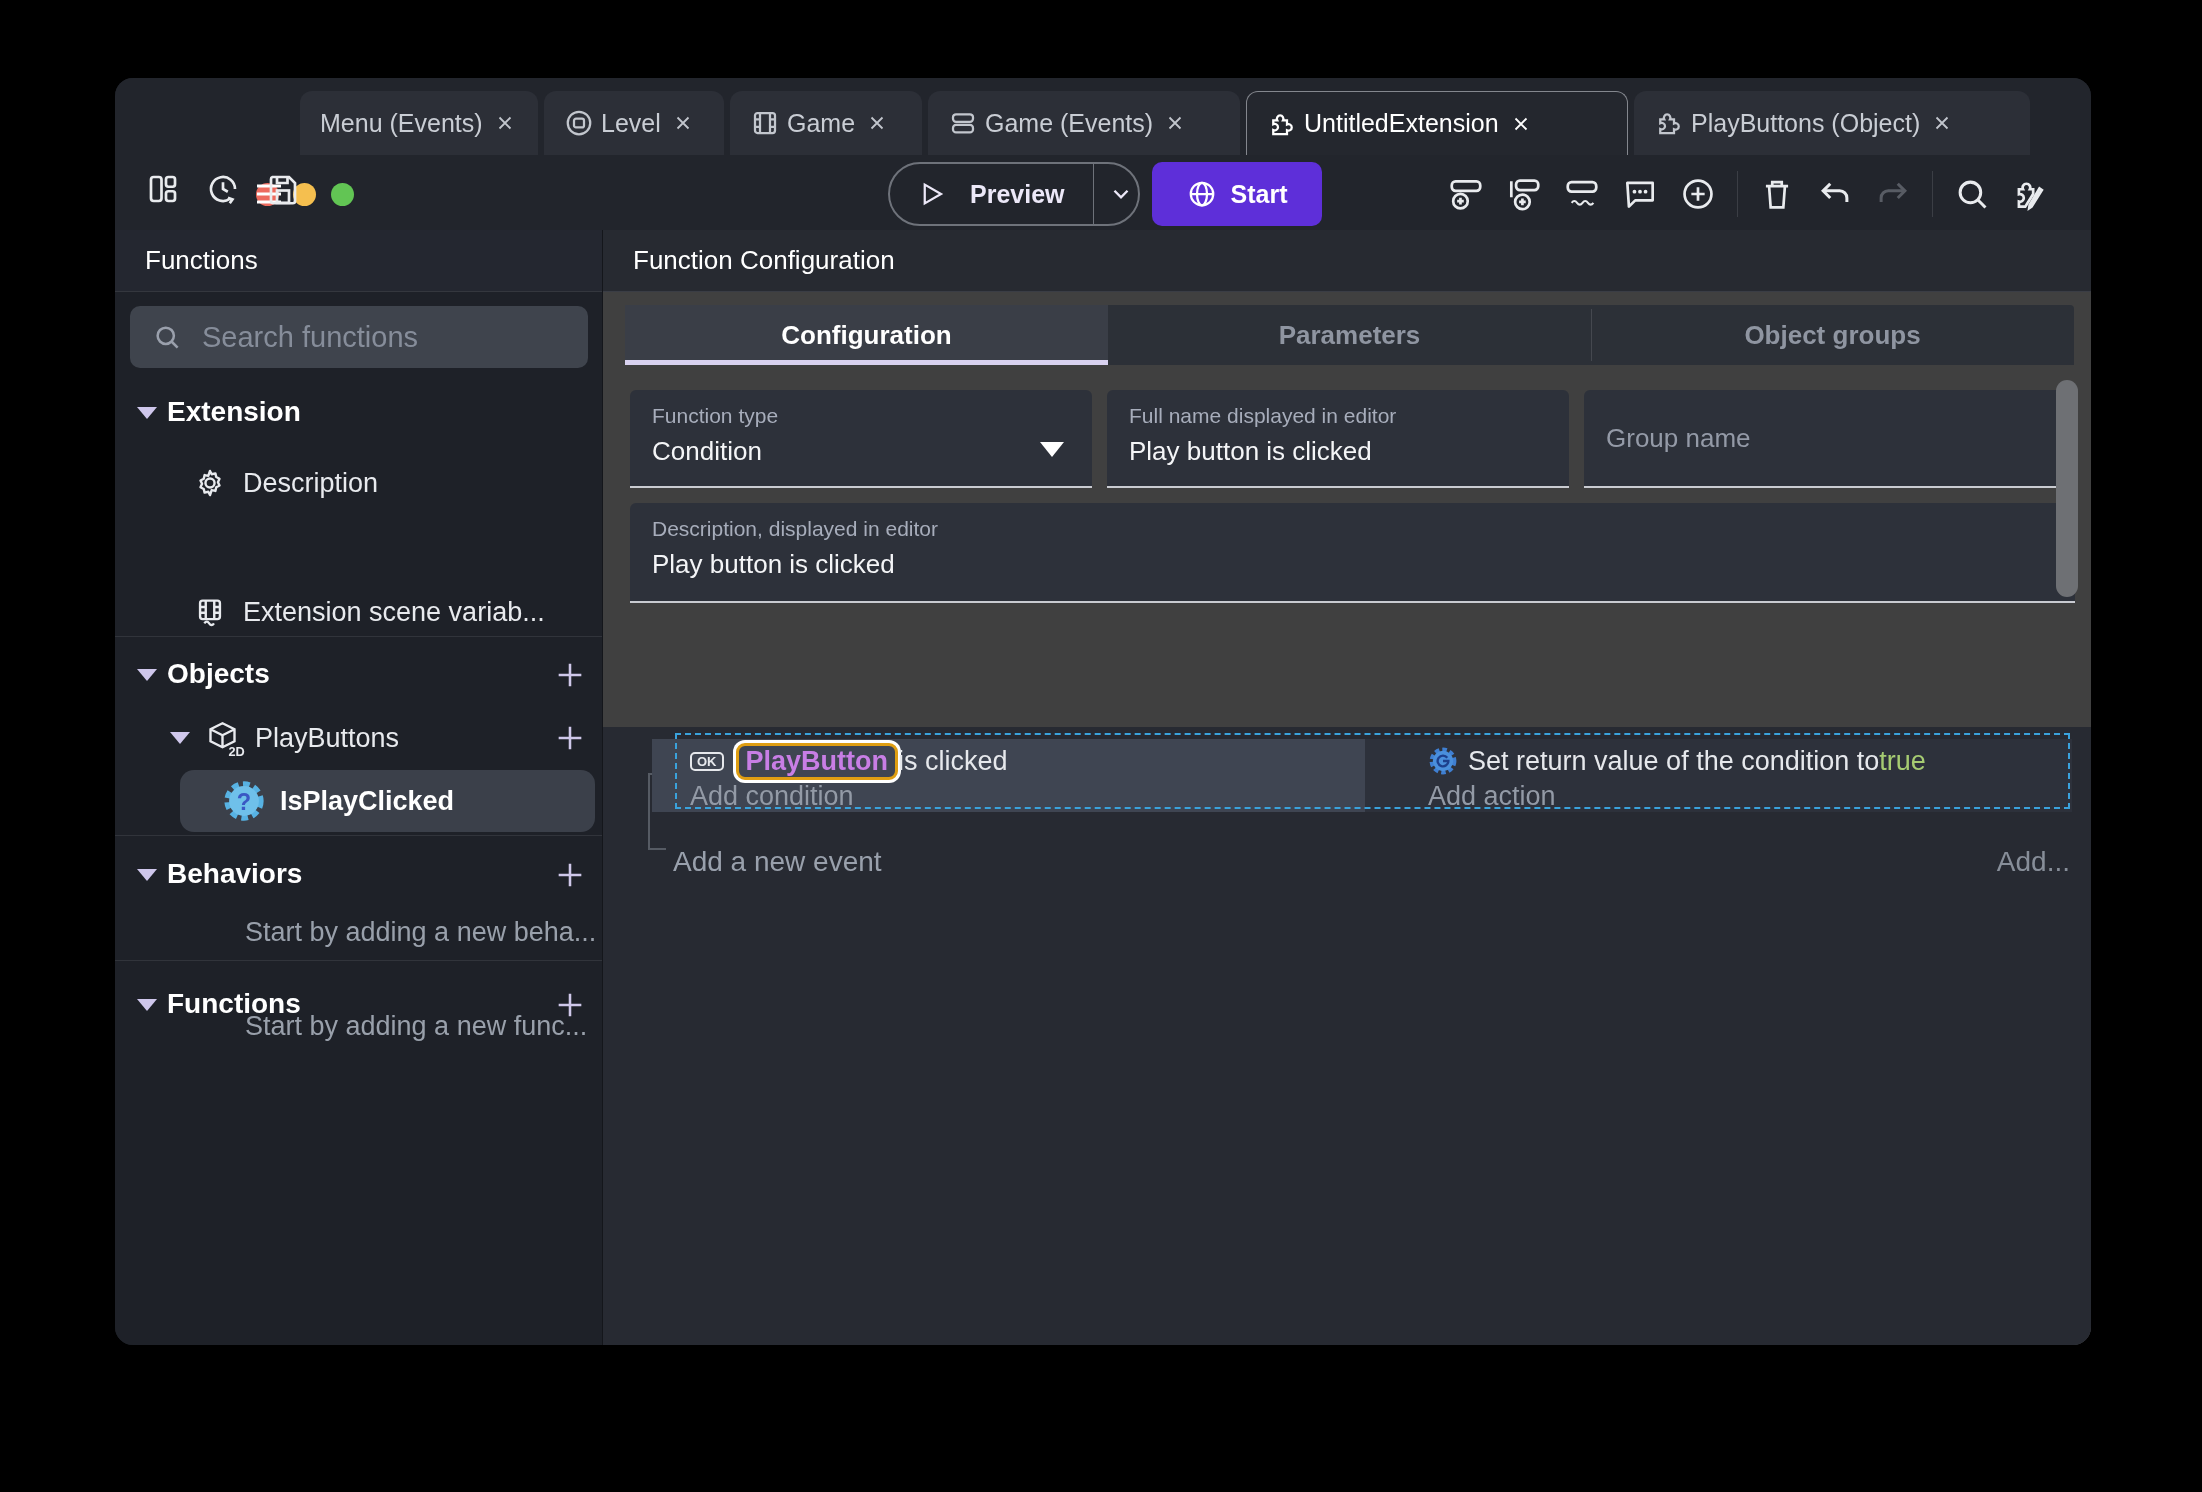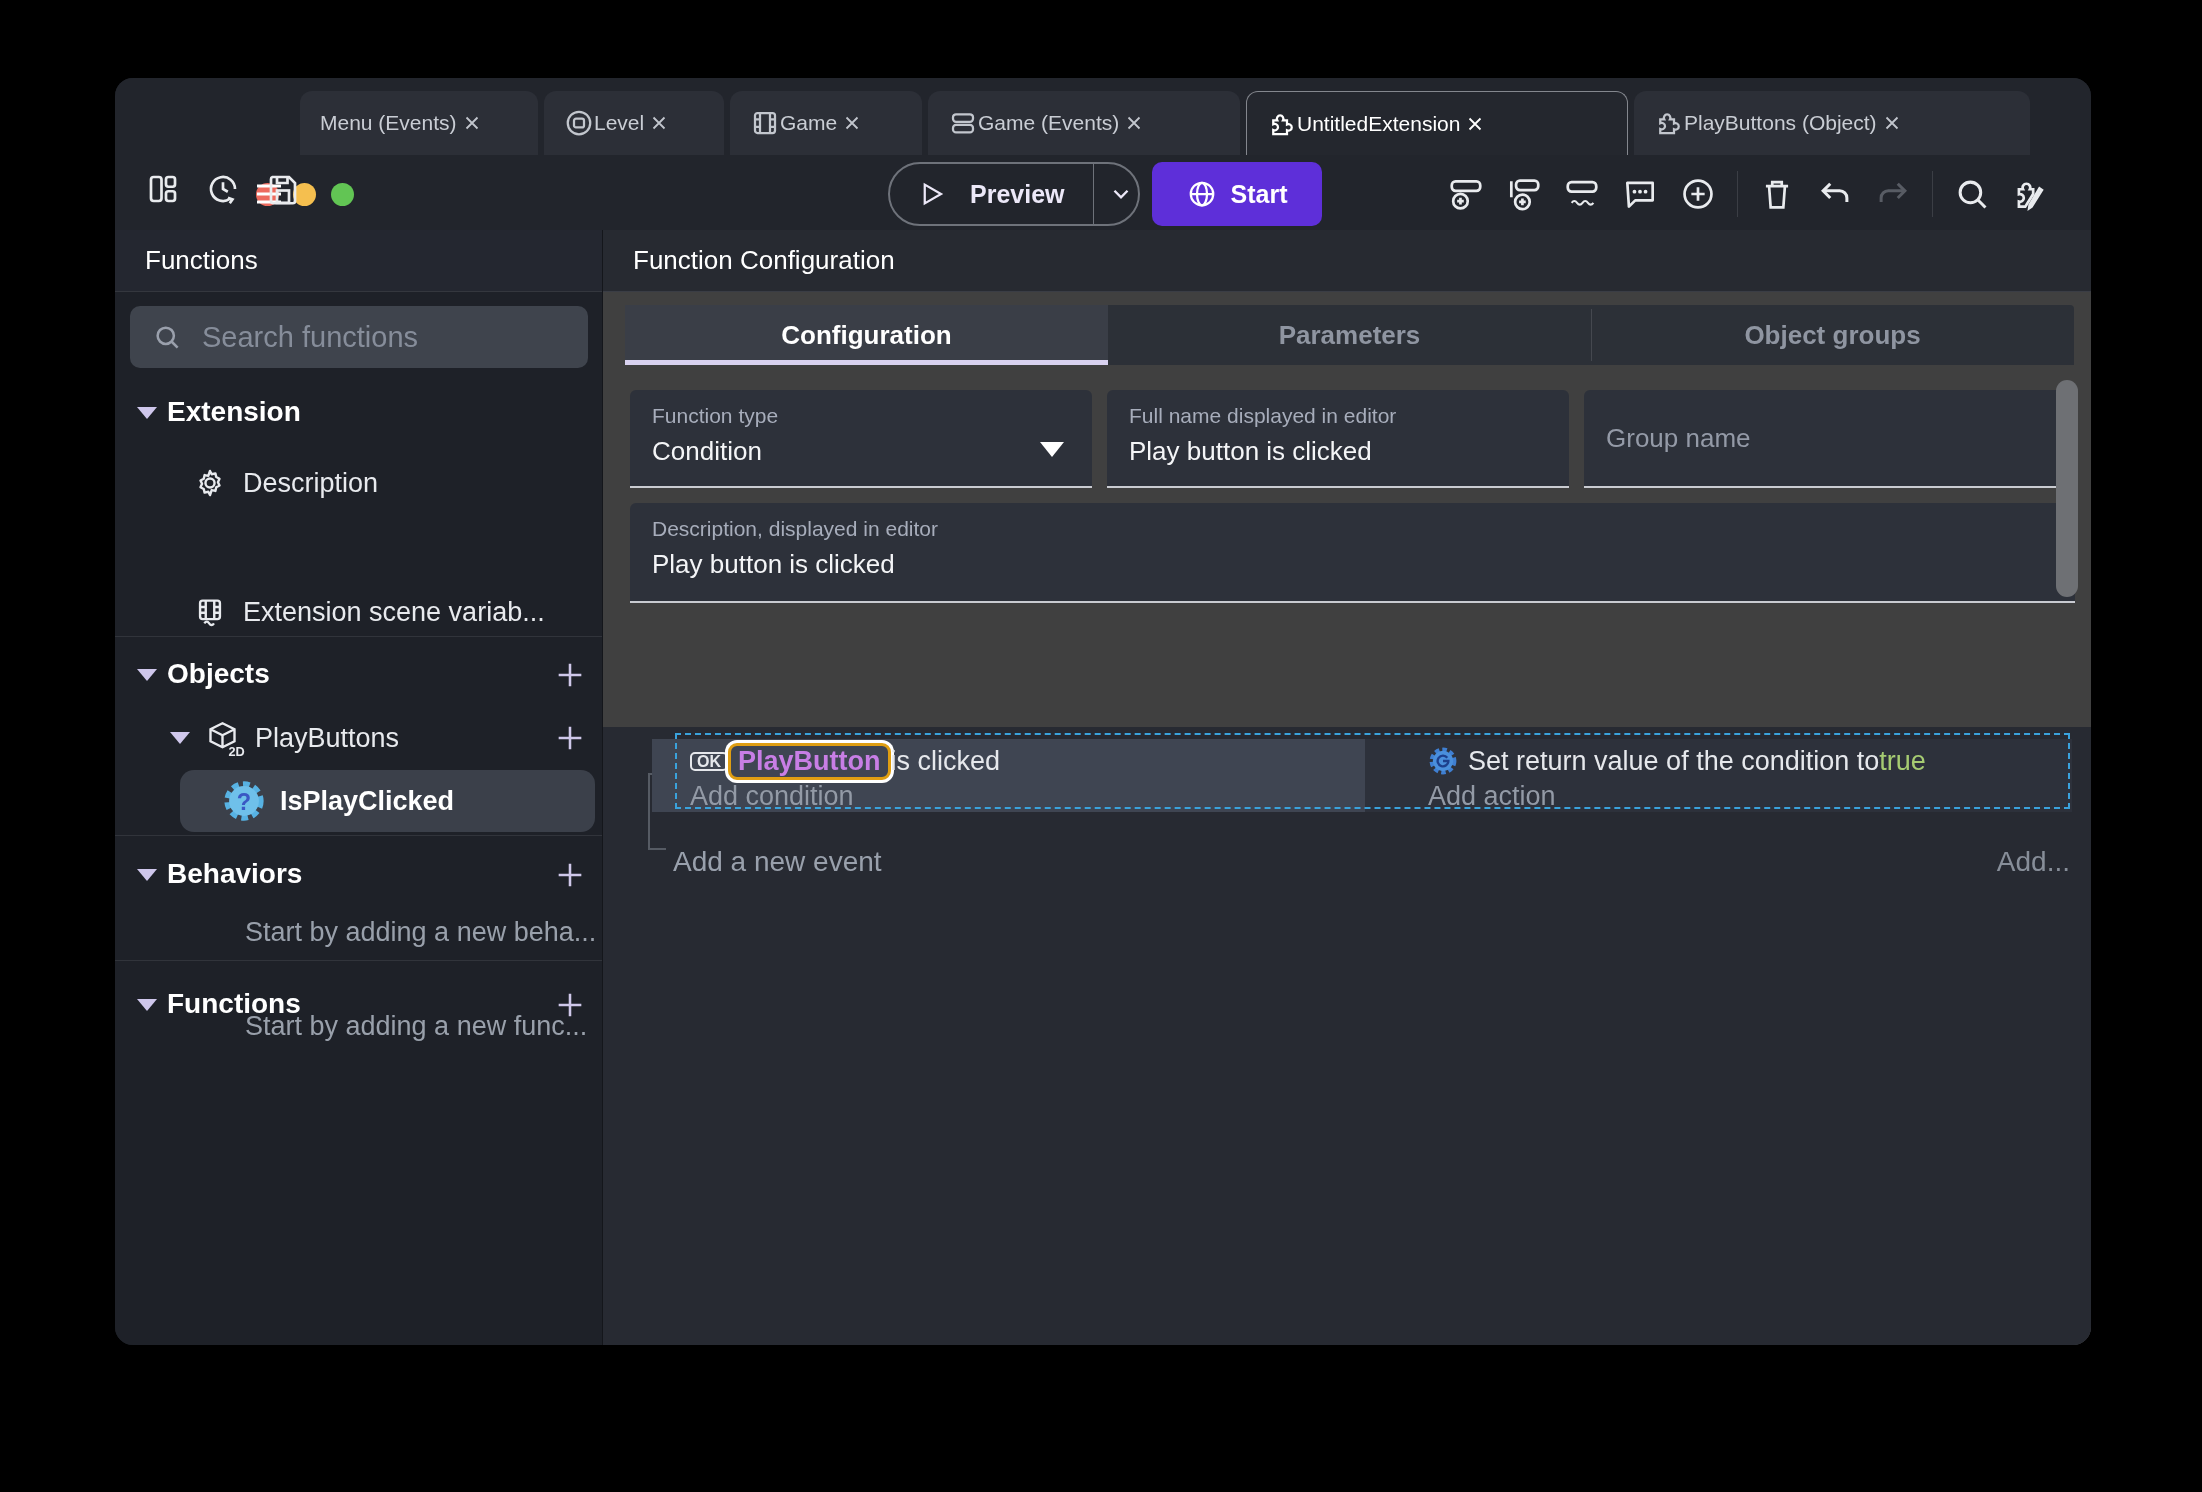--- a/index.html
+++ b/index.html
@@ -7,21 +7,21 @@
   .window{position:absolute;left:115px;top:78px;width:1976px;height:1267px;background:#1e2128;border-radius:18px;overflow:hidden;}
 
   
   .topbar{position:absolute;left:0;top:0;width:100%;height:152px;background:#22252c;}
   .traffic{position:absolute;top:105px;width:23px;height:23px;border-radius:50%;}
   .t-red{left:141px;background:#ed6a5e;}
   .t-yellow{left:178px;background:#f5bf4f;}
   .t-green{left:216px;background:#62c554;}
   .hamburger{position:absolute;left:135px;top:100px;width:38px;height:32px;color:#fff;}
   .tabs{position:absolute;left:185px;bottom:75px;height:64px;display:flex;gap:6px;}
-  .tab{height:64px;background:#2c2f37;border-radius:12px 12px 0 0;display:flex;align-items:center;gap:0;padding:0 20px;box-sizing:border-box;color:#c9cdd4;font-size:21px;white-space:nowrap;}
+  .tab{height:64px;background:#2c2f37;border-radius:12px 12px 0 0;display:flex;align-items:center;gap:7px;padding:0 20px;box-sizing:border-box;color:#c9cdd4;font-size:25px;white-space:nowrap;}
   .tab .ticon{width:30px;height:30px;flex:0 0 auto;color:#c2c6cd;}
   .tab .tclose{width:22px;height:22px;color:#c2c6cd;margin-left:4px;flex:0 0 auto;}
   .tab.active{background:#24272e;border:1px solid #84878e;border-bottom:none;color:#fff;}
   .tab.active .ticon,.tab.active .tclose{color:#fff;}
 
   
   .toolbtn{position:absolute;top:93px;width:36px;height:36px;color:#e9ebee;}
   .preview{position:absolute;left:773px;top:84px;width:252px;height:64px;border:2px solid #6e727a;border-radius:34px;box-sizing:border-box;display:flex;align-items:center;color:#ece8f8;}
   .preview .pplay{width:30px;height:30px;margin-left:26px;}
   .preview .plabel{font-size:25px;font-weight:bold;margin-left:24px;}
@@ -77,21 +77,21 @@
   .field input::placeholder{color:#949aa7;}
   .scrollbar{position:absolute;left:1453px;top:150px;width:22px;height:217px;background:#6e7074;border-radius:11px;}
 
   
   .ev-row{position:absolute;left:49px;top:509px;width:1420px;height:73px;}
   .ev-cond{position:absolute;left:0;top:0;width:713px;height:100%;background:#3f4552;}
   .ev-act{position:absolute;left:713px;top:0;width:707px;height:100%;background:#2d313b;}
   .ev-dash{position:absolute;left:23px;top:-6px;width:1395px;height:76px;border:2px dashed #3aa2dc;box-sizing:border-box;pointer-events:none;}
   .ev-line1{position:absolute;top:4px;height:36px;display:flex;align-items:center;font-size:27px;color:#e6e8ec;white-space:nowrap;}
   .ev-line2{position:absolute;top:42px;font-size:27px;color:#939aa6;white-space:nowrap;}
-  .okicon{display:inline-block;border:2px solid #e6e8ec;border-radius:5px;font-size:16px;font-weight:bold;color:#e6e8ec;line-height:15px;padding:0 5px;margin-right:0;}
+  .okicon{display:inline-block;border:2px solid #e6e8ec;border-radius:5px;font-size:13px;font-weight:bold;color:#e6e8ec;line-height:15px;padding:0 5px;margin-right:12px;}
   .objname{display:inline-block;border:3px solid #df9e12;border-radius:9px;box-shadow:0 0 0 3px #ffffff;padding:0 7px;color:#c87ee5;font-weight:bold;background:#3f4552;}
   .truebool{color:#a6cc72;}
   .gearico{width:30px;height:30px;margin-right:10px;flex:0 0 auto;}
   .connector{position:absolute;background:#565b64;}
   .addrow-left{position:absolute;left:70px;top:616px;font-size:28px;color:#99a0ac;}
   .addrow-right{position:absolute;right:21px;top:616px;font-size:28px;color:#878e99;}
 
   svg{display:block;width:100%;height:100%;}
 </style>
 </head>

